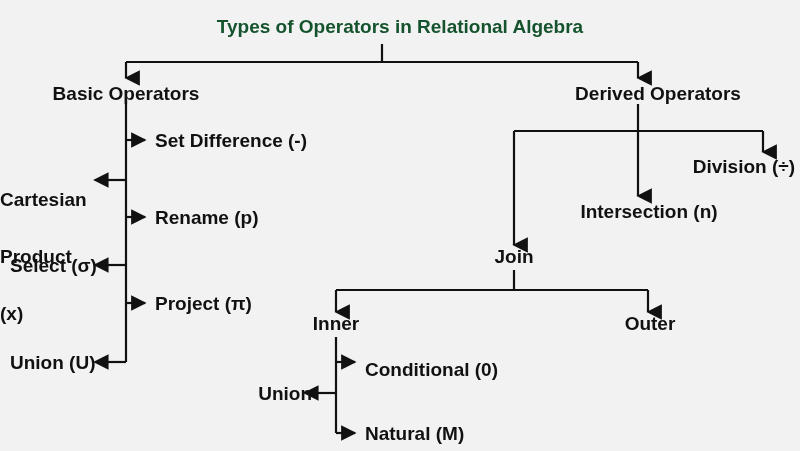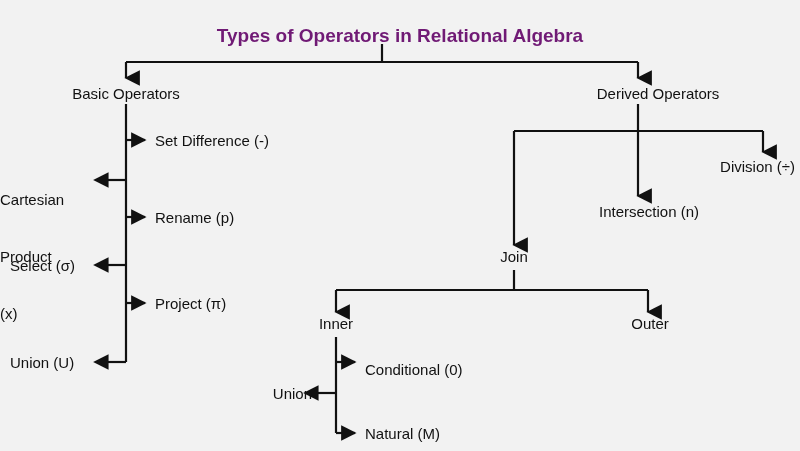--- a/index.html
+++ b/index.html
@@ -22,44 +22,43 @@
   }
   #connectors {
     position: absolute;
     left: 0;
     top: 0;
     width: 800px;
     height: 451px;
   }
   .node {
     position: absolute;
-    font-weight: normal;
-    font-size: 15px;
+    font-weight: bold;
+    font-size: 19px;
     line-height: 19px;
     white-space: pre;
     color: #111111;
   }
   .node.center {
     transform: translateX(-50%);
     text-align: center;
   }
   .node.rightanchor {
     transform: translateX(-100%);
     text-align: left;
   }
   #title {
     position: absolute;
     left: 400px;
     top: 16px;
     transform: translateX(-50%);
     font-size: 19px;
     font-weight: bold;
     white-space: pre;
-    color: #701a75;
-    margin-top: 9px;
+    color: #14532d;
   }
 </style>
 </head>
 <body>
 
 <div id="diagram">
 
   <svg id="connectors" viewBox="0 0 800 451" xmlns="http://www.w3.org/2000/svg">
     <defs>
       <marker id="arrow-down" viewBox="0 0 10 10" refX="5" refY="9" markerWidth="7" markerHeight="7" orient="auto-start-reverse">

